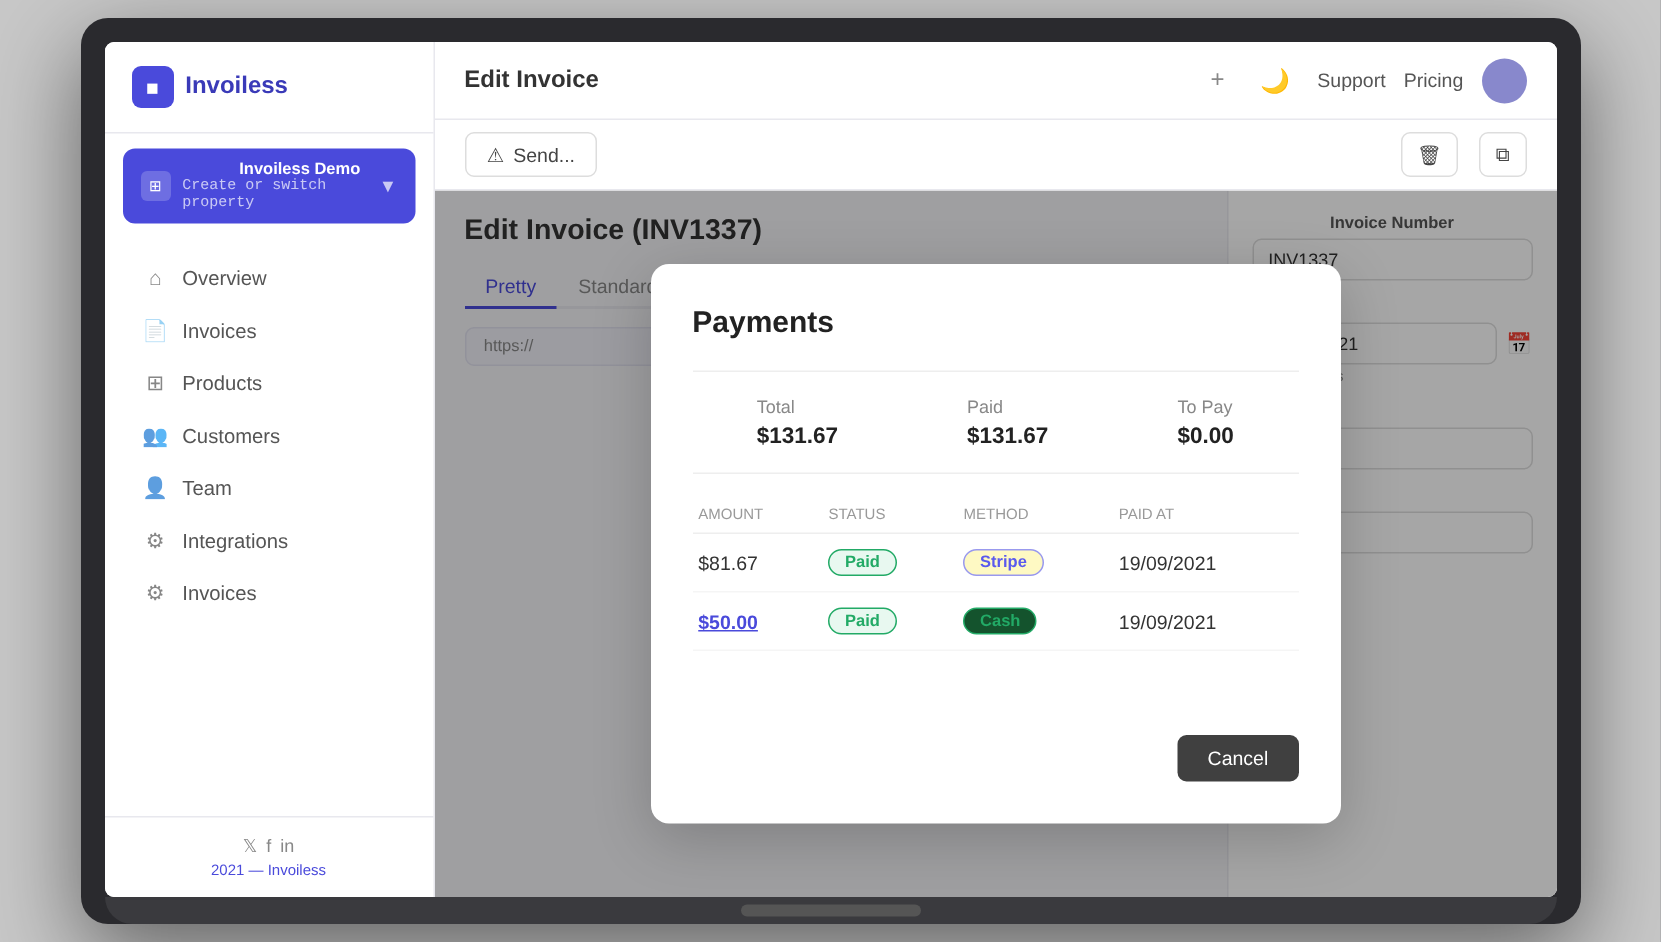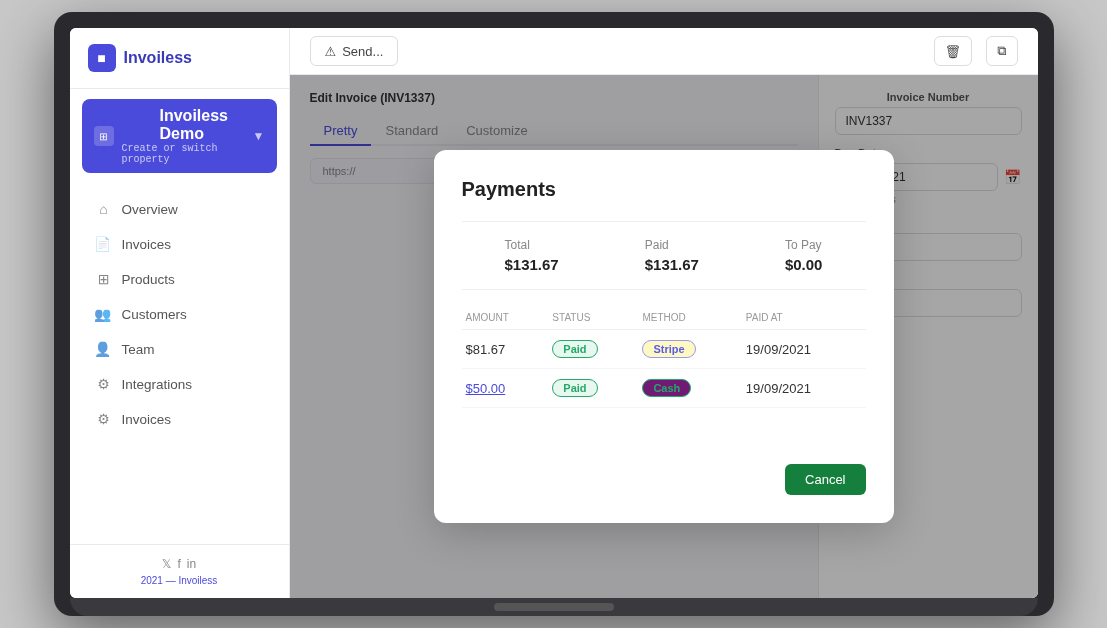--- a/index.html
+++ b/index.html
@@ -96,21 +96,21 @@
       border-radius: 4px;
       display: flex;
       align-items: center;
       justify-content: center;
       color: white;
       font-size: 10px;
     }
     .property-info { flex: 1; }
     .property-name {
       color: white;
-      font-size: 16px;
+      font-size: 11px;
       font-weight: 600;
       padding-left: 38px;
     }
     .property-sub {
       color: rgba(255,255,255,0.7);
       font-size: 10px;
       font-family: Liberation Mono, monospace;
     }
     .property-chevron {
       color: rgba(255,255,255,0.7);
@@ -212,21 +212,21 @@
       border: 1px solid #ddd;
       border-radius: 6px;
       background: white;
       cursor: pointer;
       font-size: 13px;
       color: #444;
       margin-left: auto;
     }
     .copy-btn { margin-left: 6px; }
     .invoice-header-title {
-      font-size: 12px;
+      font-size: 19px;
       font-weight: 600;
       color: #333;
       margin-bottom: 12px;
     }
     .invoice-tabs {
       display: flex;
       gap: 0;
       border-bottom: 2px solid #e8e8ee;
       margin-bottom: 12px;
     }
@@ -370,32 +370,32 @@
     }
     .badge {
       display: inline-block;
       padding: 2px 10px;
       border-radius: 12px;
       font-size: 11px;
       font-weight: 600;
     }
     .badge-paid { background: #e8f8f0; color: #22aa66; border: 1px solid #22aa66; }
     .badge-stripe { background: #fef9c3; color: #5a5aee; border: 1px solid #9999ee; }
-    .badge-cash { background: #701a75; color: #22aa66; border: 1px solid #22aa66; }
-
-    .link-amount { color: #4a4adb; text-decoration: underline; cursor: pointer; }
+    .badge-cash { background: #14532d; color: #22aa66; border: 1px solid #22aa66; }
+
+    .link-amount { color: #4a4adb; text-decoration: underline; cursor: pointer; font-weight: bold; }
 
     .modal-footer {
       display: flex;
       justify-content: flex-end;
       margin-top: 20px;
     }
     .cancel-btn {
       padding: 8px 20px;
-      background: #15803d;
+      background: #404040;
       color: white;
       border: none;
       border-radius: 6px;
       font-size: 13px;
       cursor: pointer;
       margin-top: 36px;
     }
   </style>
 </head>
 <body>
@@ -455,20 +455,30 @@
             <span class="social-icon">𝕏</span>
             <span class="social-icon">f</span>
             <span class="social-icon">in</span>
           </div>
           <div class="footer-text">2021 — Invoiless</div>
         </div>
       </div>
 
       <div class="main">
 
+        <div class="topbar">
+          <span class="topbar-title">Edit Invoice</span>
+          <div class="topbar-actions">
+            <button class="topbar-btn">+</button>
+            <button class="topbar-btn">🌙</button>
+            <span class="topbar-link">Support</span>
+            <span class="topbar-link">Pricing</span>
+            <div class="avatar"></div>
+          </div>
+        </div>
 
         <div class="toolbar">
           <button class="send-btn">
             <span>⚠</span>
             <span>Send...</span>
           </button>
           <button class="trash-btn">🗑</button>
           <button class="copy-btn">⧉</button>
         </div>
 

